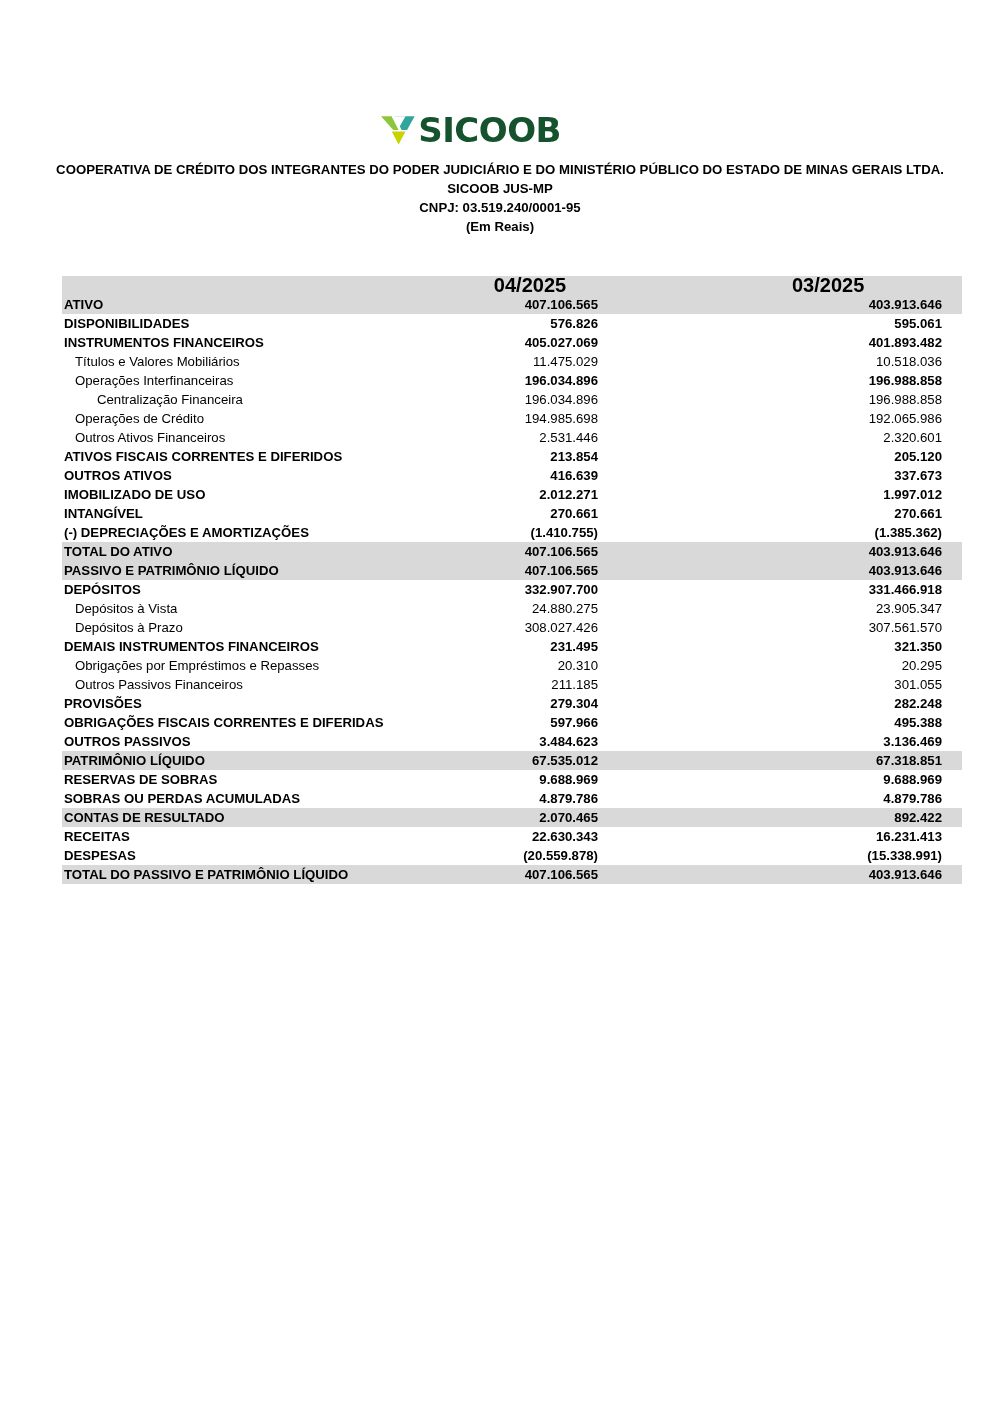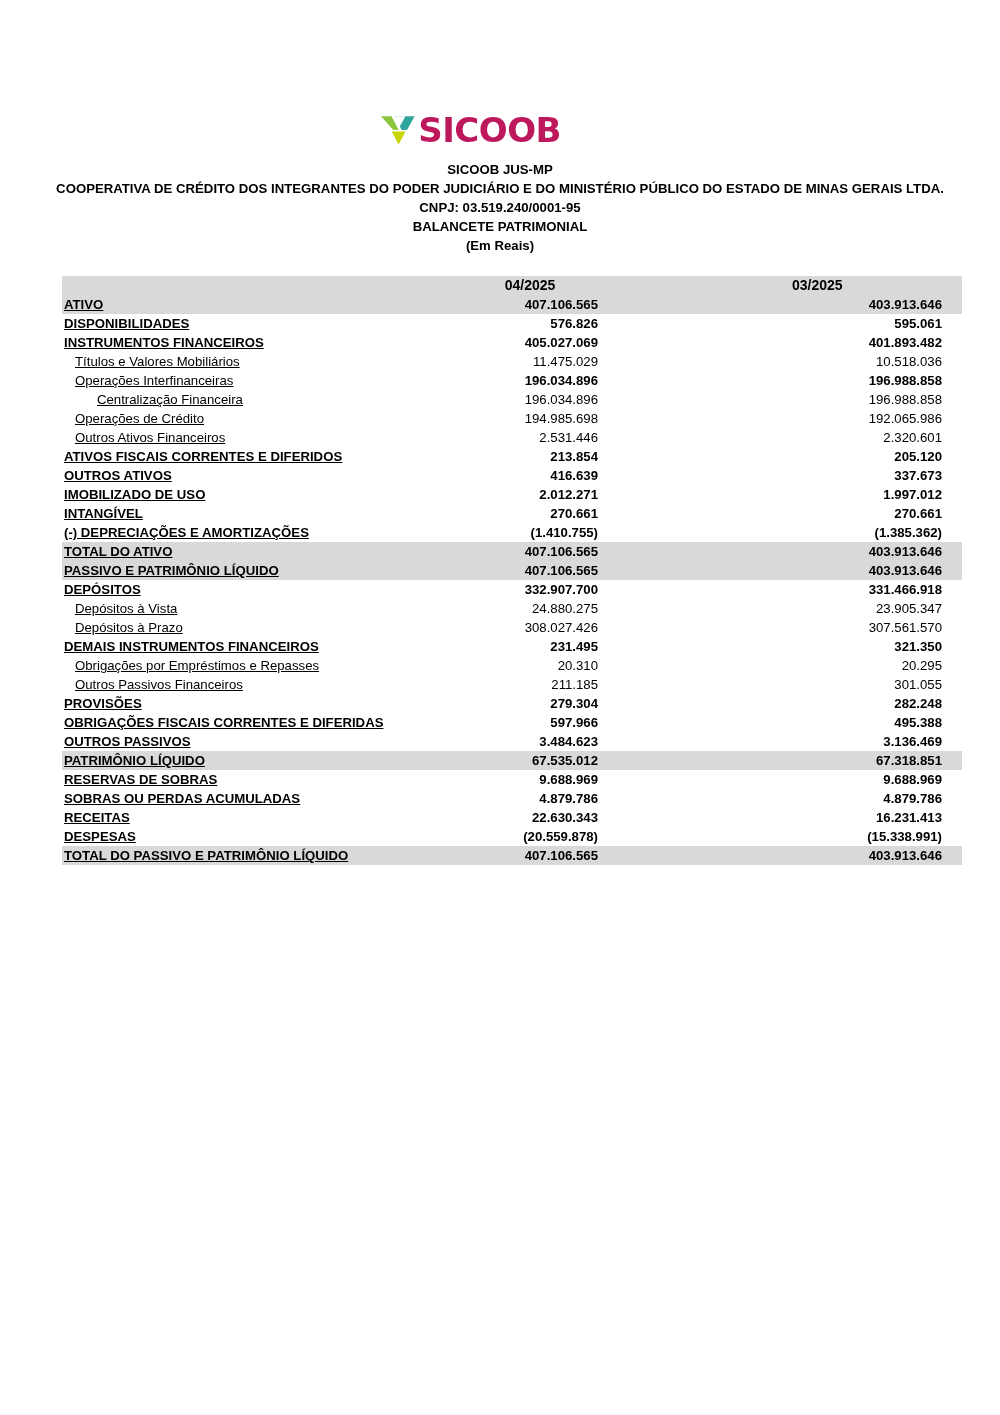--- a/index.html
+++ b/index.html
@@ -1,27 +1,27 @@
 <!DOCTYPE html>
 <html><head>
   <meta charset="utf-8">
   <style>
     html, body { margin: 0; padding: 0; background: #ffffff; }
     body { width: 1000px; height: 1415px; position: relative; font-family: "Liberation Sans", sans-serif; color: #000; overflow: hidden; }
     .logo { position: absolute; left: 381px; top: 110px; width: 180px; height: 40px; display: flex; align-items: center; }
     .logo svg { width: 46px; height: 40px; }
-    .logo-text { font-family: "DejaVu Sans", sans-serif; font-weight: bold; font-size: 34px; color: #be185d; letter-spacing: -0.5px; margin-left: 2px; line-height: 40px; }
+    .logo-text { font-family: "DejaVu Sans", sans-serif; font-weight: bold; font-size: 34px; color: #14532d; letter-spacing: -0.5px; margin-left: 2px; line-height: 40px; }
     .header { position: absolute; left: 0; top: 160px; width: 1000px; text-align: center; font-weight: bold; font-size: 13.2px; line-height: 19px; }
     .header div { white-space: nowrap; }
     table { position: absolute; left: 62px; top: 276px; width: 900px; border-collapse: collapse; font-size: 13.2px; }
     td { padding: 0; height: 19px; line-height: 19px; white-space: nowrap; }
-    td.label { padding-left: 2px; text-decoration: underline; }
+    td.label { padding-left: 2px; }
     td.v1 { text-align: right; width: 150px; padding-right: 164px; }
     td.v2 { text-align: right; width: 150px; padding-right: 20px; }
-    tr.hdr td { height: 18px; font-weight: bold; font-size: 14px; }
+    tr.hdr td { height: 18px; font-weight: bold; font-size: 20px; }
     tr.hdr td.v1 { text-align: center; padding-right: 150px; }
     tr.hdr td.v2 { text-align: left; padding-left: 30px; }
     tr.shade td { background: #d9d9d9; }
     tr.bold td { font-weight: bold; }
     tr.l1 td.label { padding-left: 13px; font-weight: normal; margin-top: 44px; }
     tr.l2 td.label { padding-left: 35px; font-weight: normal; }
   </style>
 </head>
 <body>
 
@@ -29,24 +29,23 @@
   <svg viewBox="0 0 46 40">
     <polygon points="0,2 14,2 23,20 16,20" fill="#8cc63f"></polygon>
     <polygon points="18,2 44,2 34,20 27,20" fill="#2fa59b"></polygon>
     <polygon points="14,22 32,22 23,39" fill="#c8d400"></polygon>
     <polygon points="14,2 32,2 23,18" fill="#ffffff"></polygon>
   </svg>
   <span class="logo-text">SICOOB</span>
 </div>
 
 <div class="header">
+  <div>COOPERATIVA DE CRÉDITO DOS INTEGRANTES DO PODER JUDICIÁRIO E DO MINISTÉRIO PÚBLICO DO ESTADO DE MINAS GERAIS LTDA.</div>
   <div>SICOOB JUS-MP</div>
-  <div>COOPERATIVA DE CRÉDITO DOS INTEGRANTES DO PODER JUDICIÁRIO E DO MINISTÉRIO PÚBLICO DO ESTADO DE MINAS GERAIS LTDA.</div>
   <div>CNPJ: 03.519.240/0001-95</div>
-  <div>BALANCETE PATRIMONIAL</div>
   <div>(Em Reais)</div>
 </div>
 
 <table>
   <tbody id="tbody">
     <tr class="hdr shade">
       <td class="label"></td>
       <td class="v1">04/2025</td>
       <td class="v2">03/2025</td>
     </tr>
@@ -178,20 +177,25 @@
       <tr class="bold">
         <td class="label">RESERVAS DE SOBRAS</td>
         <td class="v1">9.688.969</td>
         <td class="v2">9.688.969</td>
       </tr>
       <tr class="bold">
         <td class="label">SOBRAS OU PERDAS ACUMULADAS</td>
         <td class="v1">4.879.786</td>
         <td class="v2">4.879.786</td>
       </tr>
+      <tr class="bold shade">
+        <td class="label">CONTAS DE RESULTADO</td>
+        <td class="v1">2.070.465</td>
+        <td class="v2">892.422</td>
+      </tr>
       <tr class="bold">
         <td class="label">RECEITAS</td>
         <td class="v1">22.630.343</td>
         <td class="v2">16.231.413</td>
       </tr>
       <tr class="bold">
         <td class="label">DESPESAS</td>
         <td class="v1">(20.559.878)</td>
         <td class="v2">(15.338.991)</td>
       </tr>

